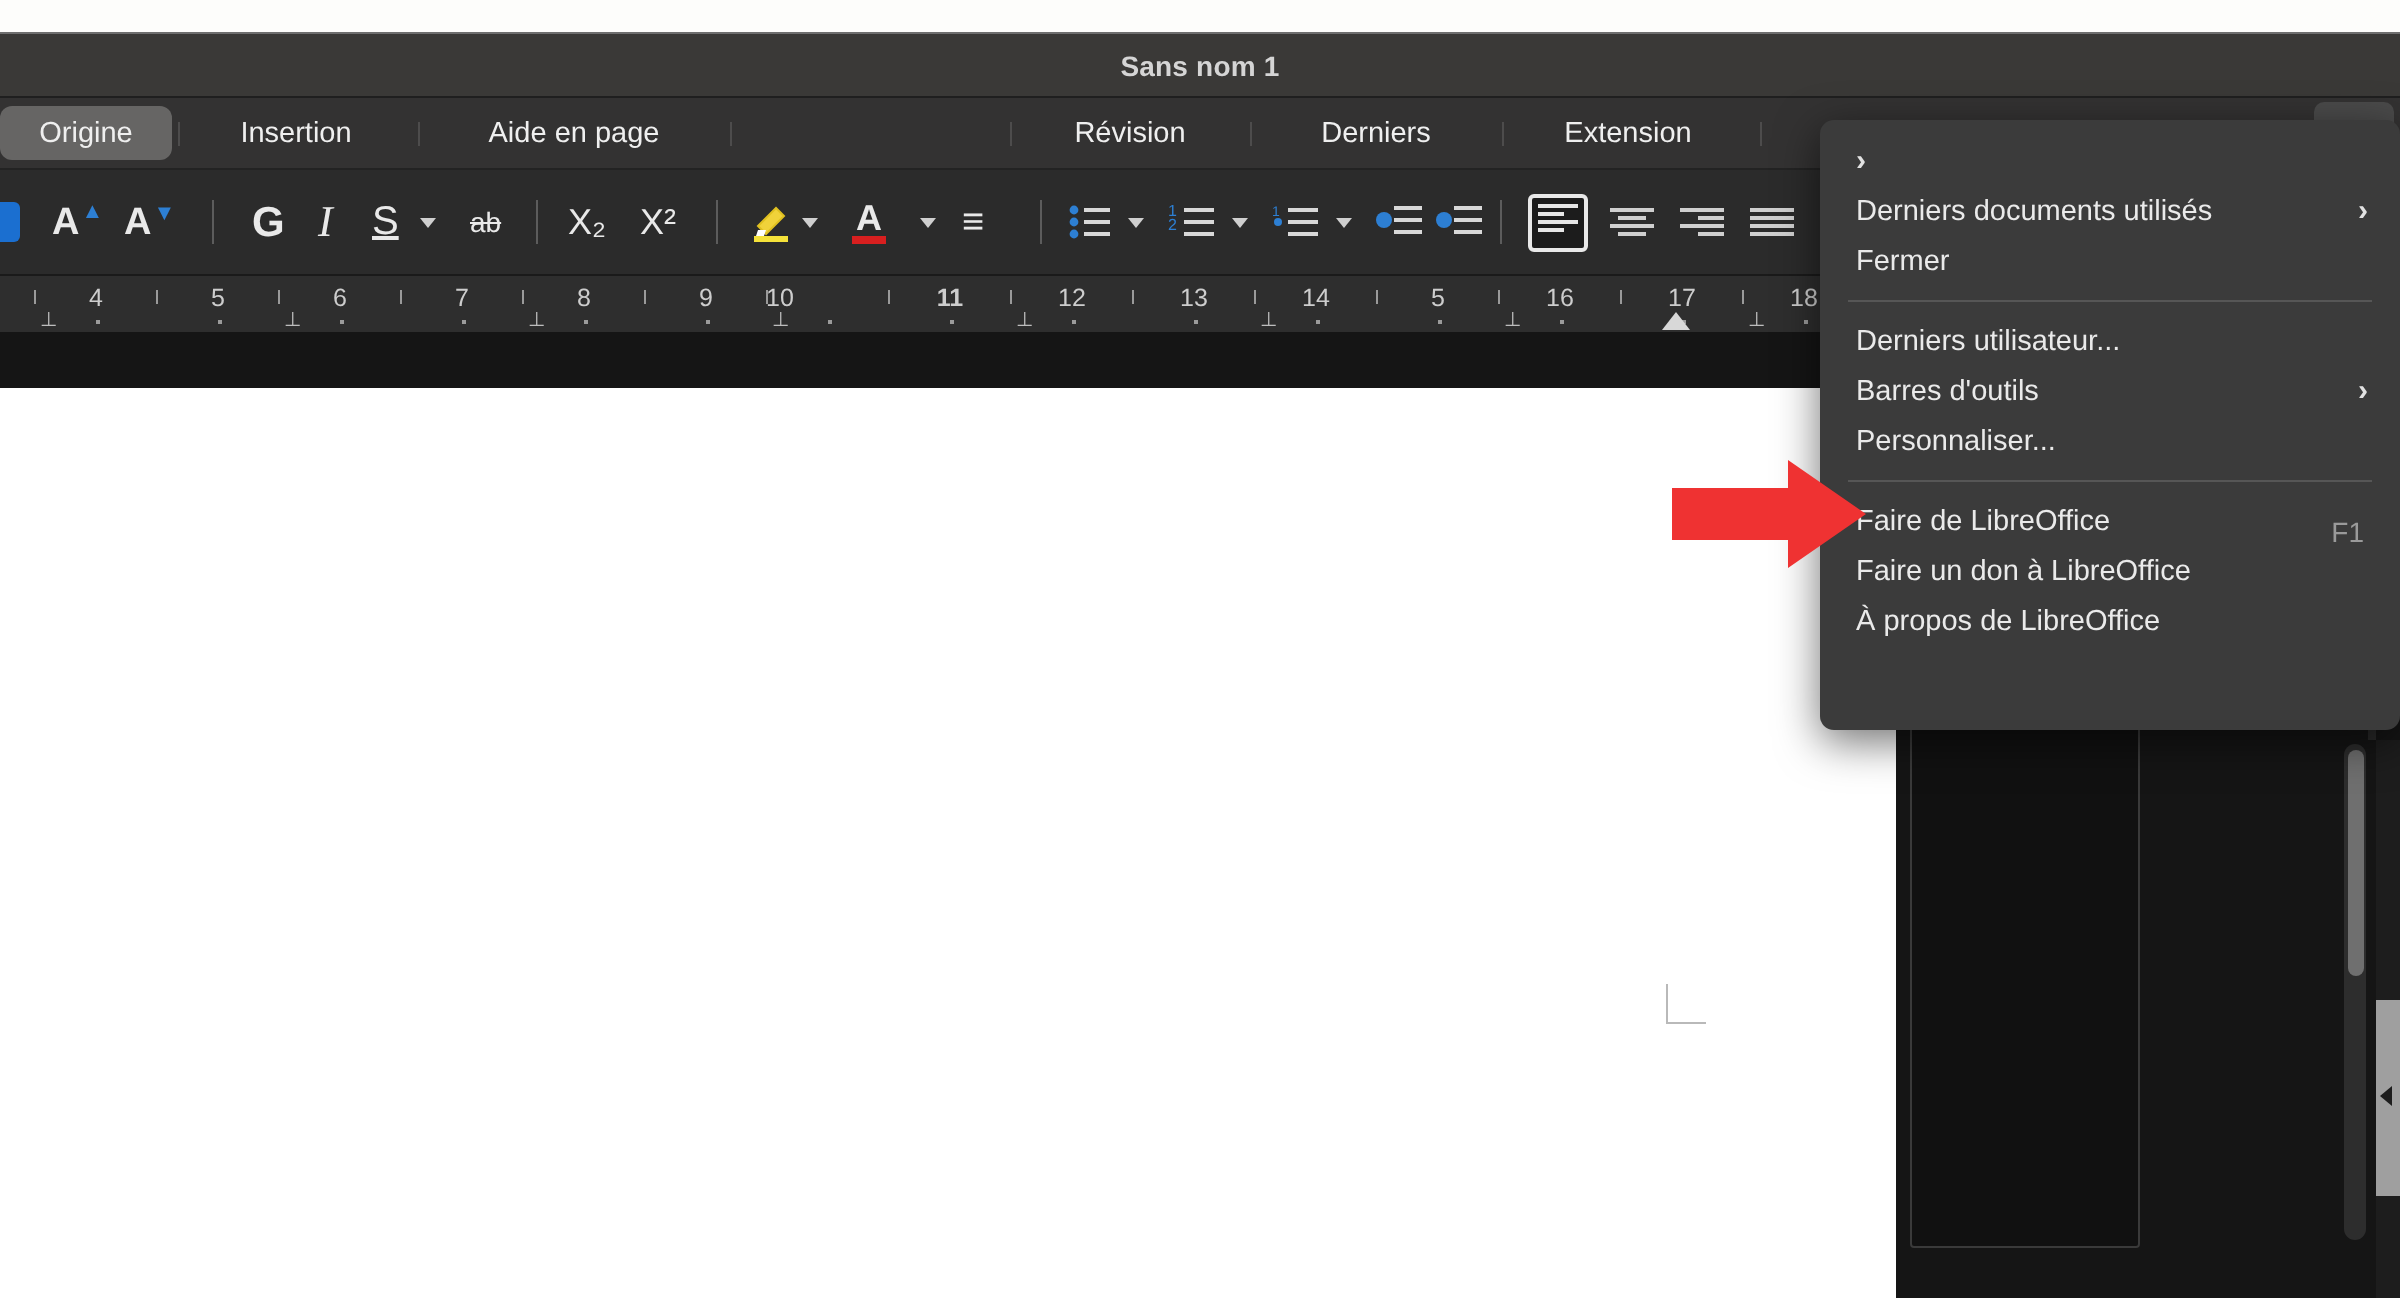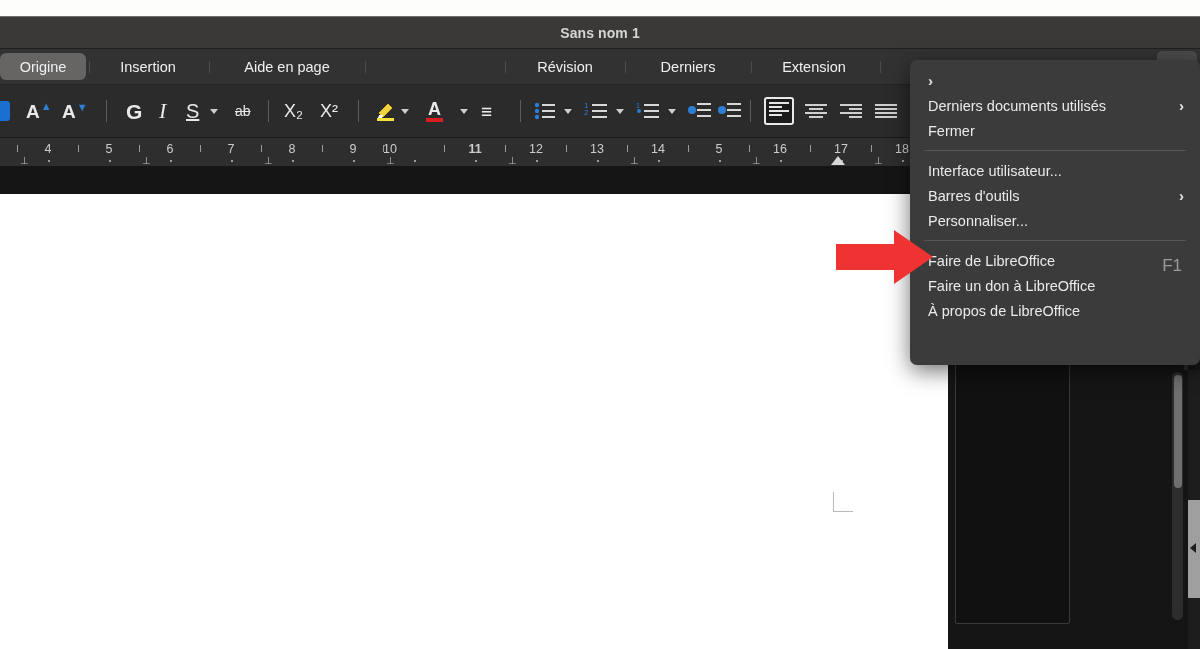--- a/index.html
+++ b/index.html
@@ -160,21 +160,21 @@
     position:absolute; left:910px; top:60px; width:290px; height:305px;
     background:#3b3b3b; border-radius:7px;
     box-shadow:0 6px 22px rgba(0,0,0,.55);
     padding:8px 0;
   }
   .mi {
     position:relative; height:25px; display:flex; align-items:center;
     padding:0 16px 0 18px; color:#eaeaea; font-size:14.5px; white-space:nowrap;
   }
   .mi .mi-label { flex:1; }
-  .mi .mi-shortcut { color:#9a9a9a; font-size:17px; padding-right:2px;margin-top:11px; }
+  .mi .mi-shortcut { color:#9a9a9a; font-size:14px; padding-right:2px;margin-top:11px; }
   .mi .mi-arrow { color:#e2e2e2; font-size:15px; font-weight:bold; }
   .menu-sep { height:1px; background:#565656; margin:7px 14px; }
 
   
   .red-arrow { position:absolute; left:836px; top:228px; width:98px; height:58px; }
 </style>
 </head>
 <body>
 
 <div id="app">
@@ -535,21 +535,21 @@
       </div>
       <div class="mi">
         <span class="mi-label">Derniers documents utilisés</span>
         <span class="mi-arrow">›</span>
       </div>
       <div class="mi">
         <span class="mi-label">Fermer</span>
       </div>
       <div class="menu-sep"></div>
       <div class="mi">
-        <span class="mi-label">Interface utilisateur...</span>
+        <span class="mi-label">Derniers utilisateur...</span>
       </div>
       <div class="mi">
         <span class="mi-label">Barres d'outils</span>
         <span class="mi-arrow">›</span>
       </div>
       <div class="mi">
         <span class="mi-label">Personnaliser...</span>
       </div>
       <div class="menu-sep"></div>
       <div class="mi">

